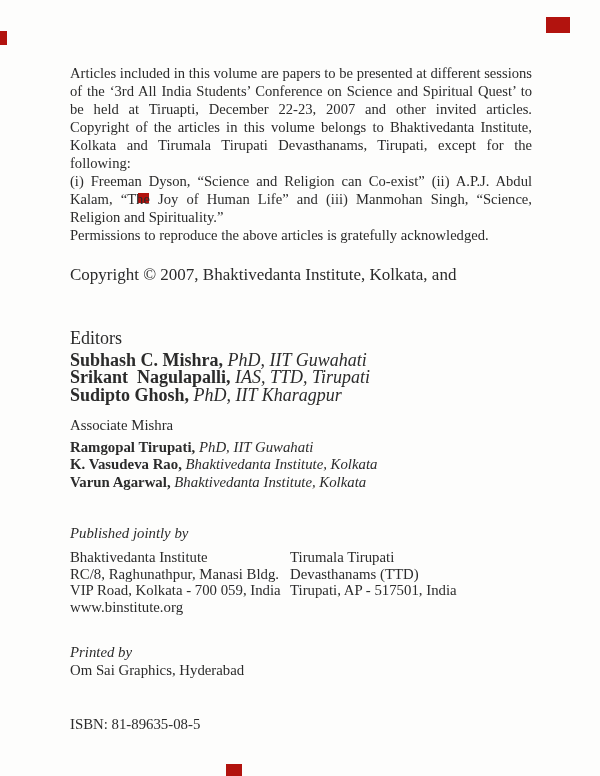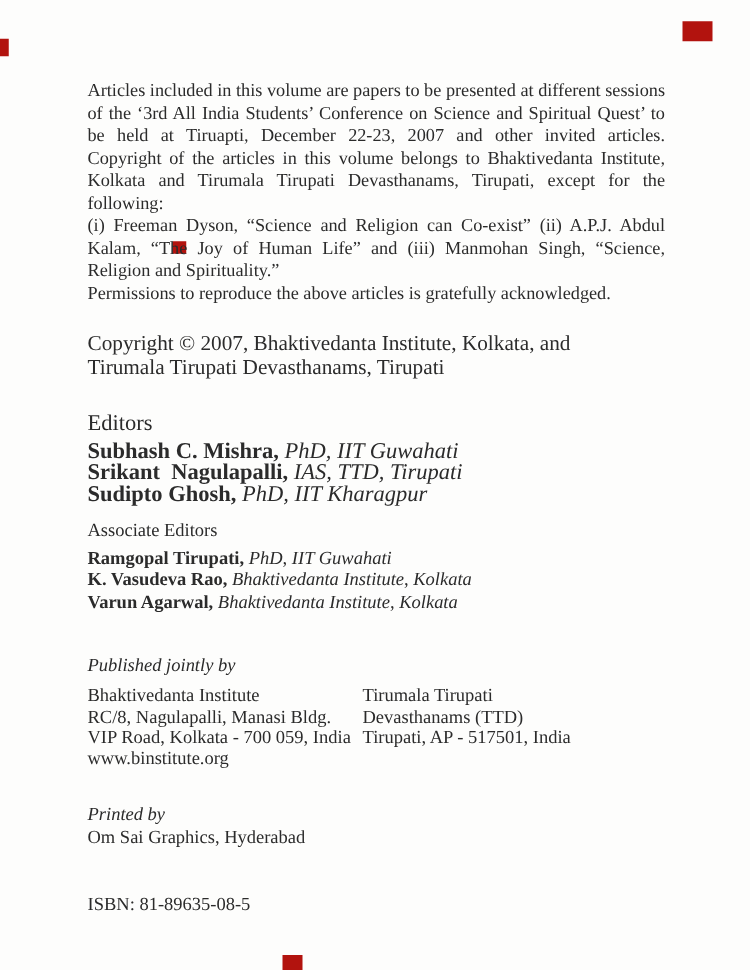--- a/index.html
+++ b/index.html
@@ -62,47 +62,46 @@
   <div class="scan-mark mark-bottom"></div>
 
   <div class="abs notice">
     <p>Articles included in this volume are papers to be presented at different sessions of the ‘3rd All India Students’ Conference on Science and Spiritual Quest’ to be held at Tiruapti, December 22-23, 2007 and other invited articles. Copyright of the articles in this volume belongs to Bhaktivedanta Institute, Kolkata and Tirumala Tirupati Devasthanams, Tirupati, except for the following:</p>
     <p>(i) Freeman Dyson, “Science and Religion can Co-exist” (ii) A.P.J. Abdul Kalam, “The Joy of Human Life” and (iii) Manmohan Singh, “Science, Religion and Spirituality.”</p>
     <p>Permissions to reproduce the above articles is gratefully acknowledged.</p>
   </div>
 
   <div class="abs copyright">
     <div>Copyright © 2007, Bhaktivedanta Institute, Kolkata, and</div>
-    <div>Tirumala Tirupati Devasthanams, Tirupati</div>
   </div>
 
   <div class="abs editors">
     <div class="section-heading">Editors</div>
     <div class="people">
       <div><span class="person-name">Subhash C. Mishra,</span> <span class="person-affil">PhD, IIT Guwahati</span></div>
       <div><span class="person-name">Srikant  Nagulapalli,</span> <span class="person-affil">IAS, TTD, Tirupati</span></div>
       <div><span class="person-name">Sudipto Ghosh,</span> <span class="person-affil">PhD, IIT Kharagpur</span></div>
     </div>
   </div>
 
   <div class="abs assoc-editors">
-    <div class="section-heading">Associate Editors</div>
+    <div class="section-heading">Associate Mishra</div>
     <div class="people">
       <div><span class="person-name">Ramgopal Tirupati,</span> <span class="person-affil">PhD, IIT Guwahati</span></div>
       <div><span class="person-name">K. Vasudeva Rao,</span> <span class="person-affil">Bhaktivedanta Institute, Kolkata</span></div>
       <div><span class="person-name">Varun Agarwal,</span> <span class="person-affil">Bhaktivedanta Institute, Kolkata</span></div>
     </div>
   </div>
 
   <div class="abs publishers">
     <div class="pub-heading">Published jointly by</div>
     <div class="pub-cols">
       <div class="pub-col left">
         <div>Bhaktivedanta Institute</div>
-        <div>RC/8, Nagulapalli, Manasi Bldg.</div>
+        <div>RC/8, Raghunathpur, Manasi Bldg.</div>
         <div>VIP Road, Kolkata - 700 059, India</div>
         <div>www.binstitute.org</div>
       </div>
       <div class="pub-col right">
         <div>Tirumala Tirupati</div>
         <div>Devasthanams (TTD)</div>
         <div>Tirupati, AP - 517501, India</div>
       </div>
     </div>
   </div>

